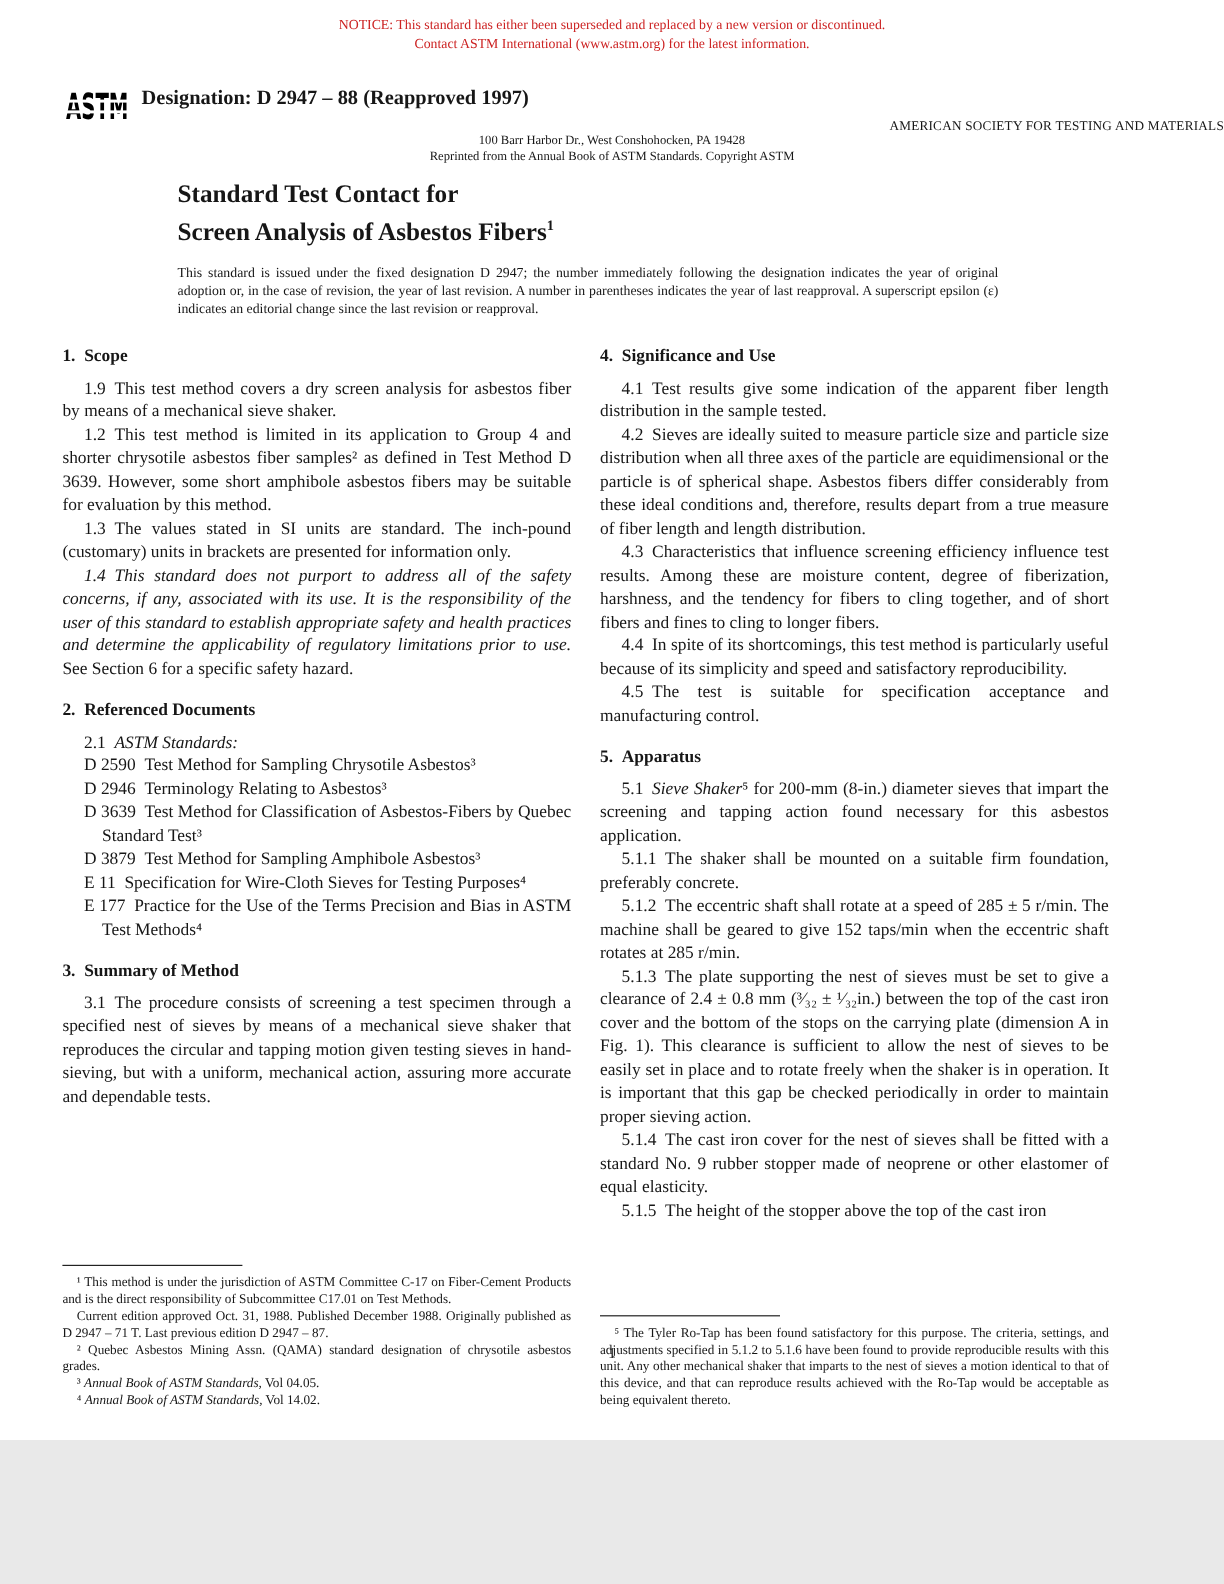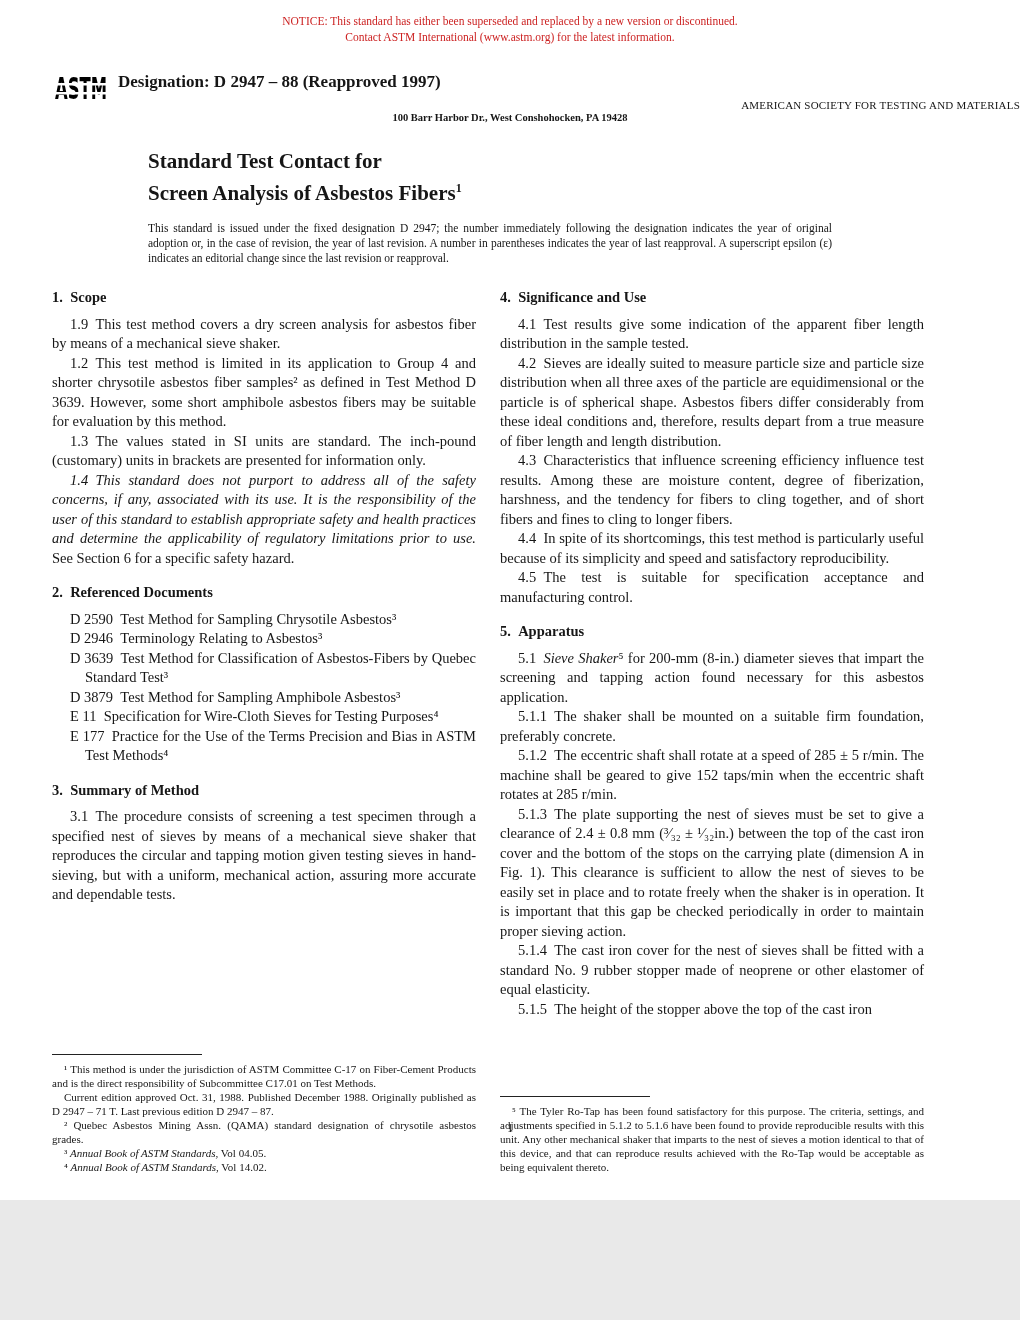--- a/index.html
+++ b/index.html
@@ -18,21 +18,21 @@
     text-align: center; color: #cc2222;
     font-size: 11.5px; line-height: 15.5px;
   }
   .logo { position: absolute; top: 60px; left: 54px; width: 54px; height: 48px; }
   .designation {
     position: absolute; top: 72px; left: 118px;
     font-size: 17px; font-weight: bold;
   }
   .society-block { position: absolute; top: 99px; left: 0; width: 100%; text-align: center; }
   .society { font-size: 11px; letter-spacing: 0.2px; text-align: right; }
-  .address, .reprint { font-size: 10.5px; line-height: 13px; font-weight: bold; }
+  .address, .reprint { font-size: 10.5px; line-height: 13px; }
   .title-block {
     position: absolute; top: 148px; left: 148px;
     font-size: 21px; font-weight: bold; line-height: 27px;
   }
   .title-block sup { font-size: 12px; }
   .preamble {
     position: absolute; top: 221px; left: 148px; width: 684px;
     font-size: 11.5px; line-height: 15px; text-align: justify; margin: 0;
   }
   .columns {
@@ -67,39 +67,41 @@
       <rect x="0" y="23" width="54" height="2.5" fill="#ffffff"></rect>
       <rect x="0" y="32" width="54" height="2.5" fill="#ffffff"></rect>
     </svg>
   </div>
 
   <div class="designation">Designation: D 2947 – 88 (Reapproved 1997)</div>
 
   <div class="society-block">
     <div class="society">AMERICAN SOCIETY FOR TESTING AND MATERIALS</div>
     <div class="address">100 Barr Harbor Dr., West Conshohocken, PA 19428</div>
+    <div class="reprint">Reprinted from the Annual Book of ASTM Standards. Copyright ASTM</div>
   </div>
 
   <div class="title-block">
     <div>Standard Test Contact for</div>
     <div><span>Screen Analysis of Asbestos Fibers</span><sup>1</sup></div>
   </div>
 
   <p class="preamble">This standard is issued under the fixed designation D 2947; the number immediately following the designation indicates the year of original adoption or, in the case of revision, the year of last revision. A number in parentheses indicates the year of last reapproval. A superscript epsilon (ε) indicates an editorial change since the last revision or reapproval.</p>
 
   <div class="columns">
 
     <div class="col">
       <h3 class="first">1. Scope</h3>
       <p class="para">1.9 This test method covers a dry screen analysis for asbestos fiber by means of a mechanical sieve shaker.</p>
       <p class="para">1.2 This test method is limited in its application to Group 4 and shorter chrysotile asbestos fiber samples² as defined in Test Method D 3639. However, some short amphibole asbestos fibers may be suitable for evaluation by this method.</p>
       <p class="para">1.3 The values stated in SI units are standard. The inch-pound (customary) units in brackets are presented for information only.</p>
       <p class="para"><span class="italic">1.4 This standard does not purport to address all of the safety concerns, if any, associated with its use. It is the responsibility of the user of this standard to establish appropriate safety and health practices and determine the applicability of regulatory limitations prior to use.</span><span> See Section 6 for a specific safety hazard.</span></p>
 
       <h3>2. Referenced Documents</h3>
+      <p class="para"><span>2.1 </span><span class="italic">ASTM Standards:</span></p>
       <p class="ref-item">D 2590 Test Method for Sampling Chrysotile Asbestos³</p>
       <p class="ref-item">D 2946 Terminology Relating to Asbestos³</p>
       <p class="ref-item">D 3639 Test Method for Classification of Asbestos-Fibers by Quebec Standard Test³</p>
       <p class="ref-item">D 3879 Test Method for Sampling Amphibole Asbestos³</p>
       <p class="ref-item">E 11 Specification for Wire-Cloth Sieves for Testing Purposes⁴</p>
       <p class="ref-item">E 177 Practice for the Use of the Terms Precision and Bias in ASTM Test Methods⁴</p>
 
       <h3>3. Summary of Method</h3>
       <p class="para">3.1 The procedure consists of screening a test specimen through a specified nest of sieves by means of a mechanical sieve shaker that reproduces the circular and tapping motion given testing sieves in hand-sieving, but with a uniform, mechanical action, assuring more accurate and dependable tests.</p>
 

